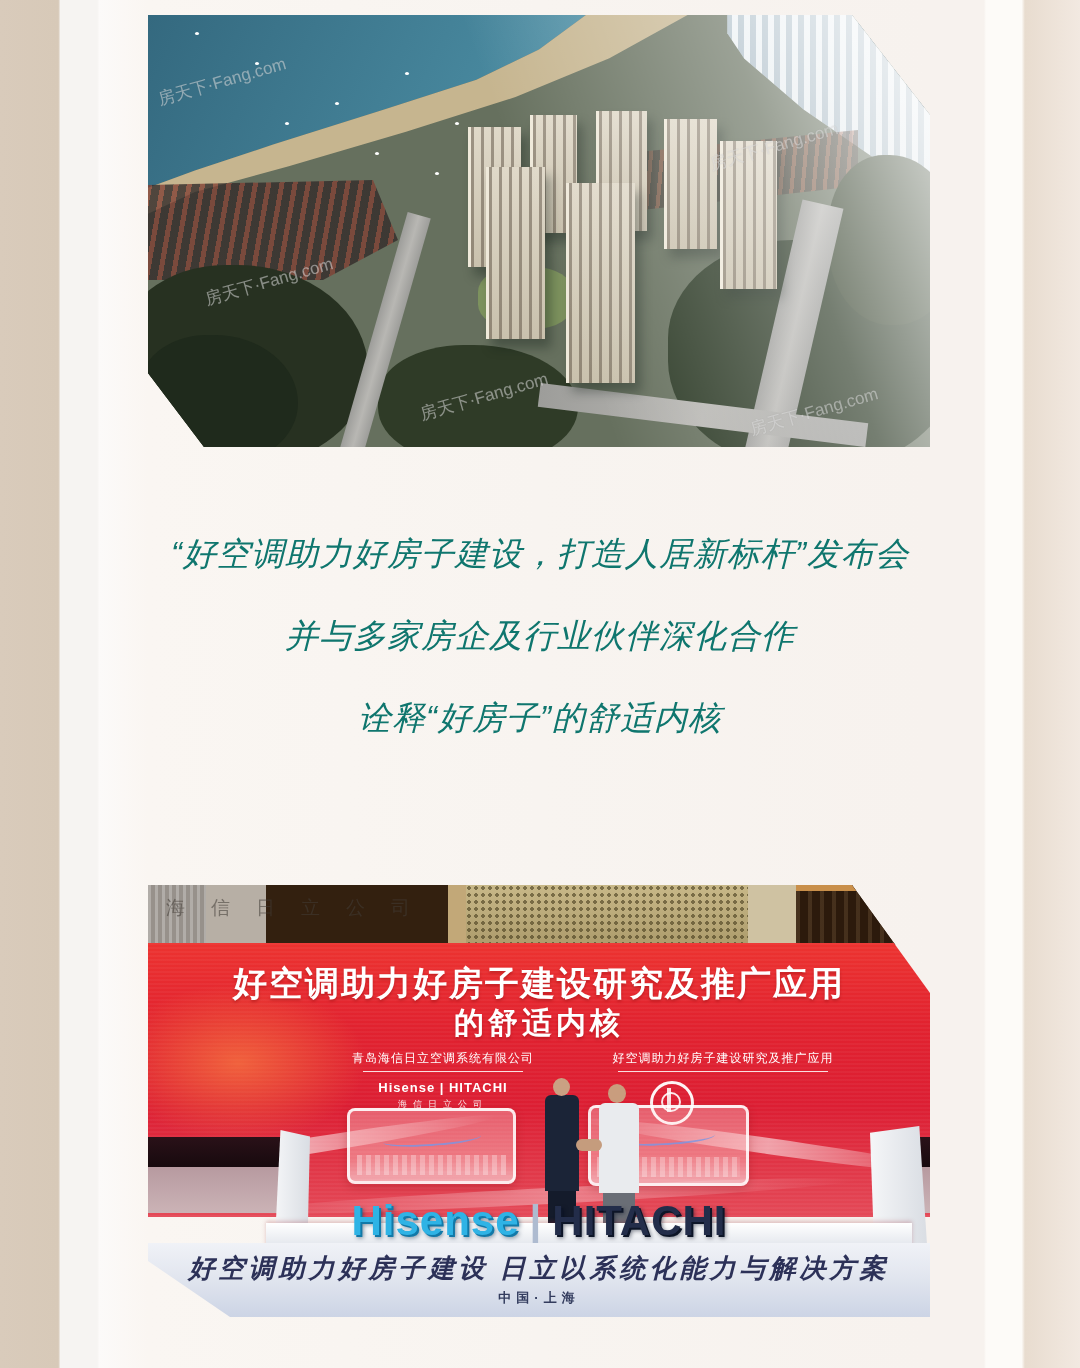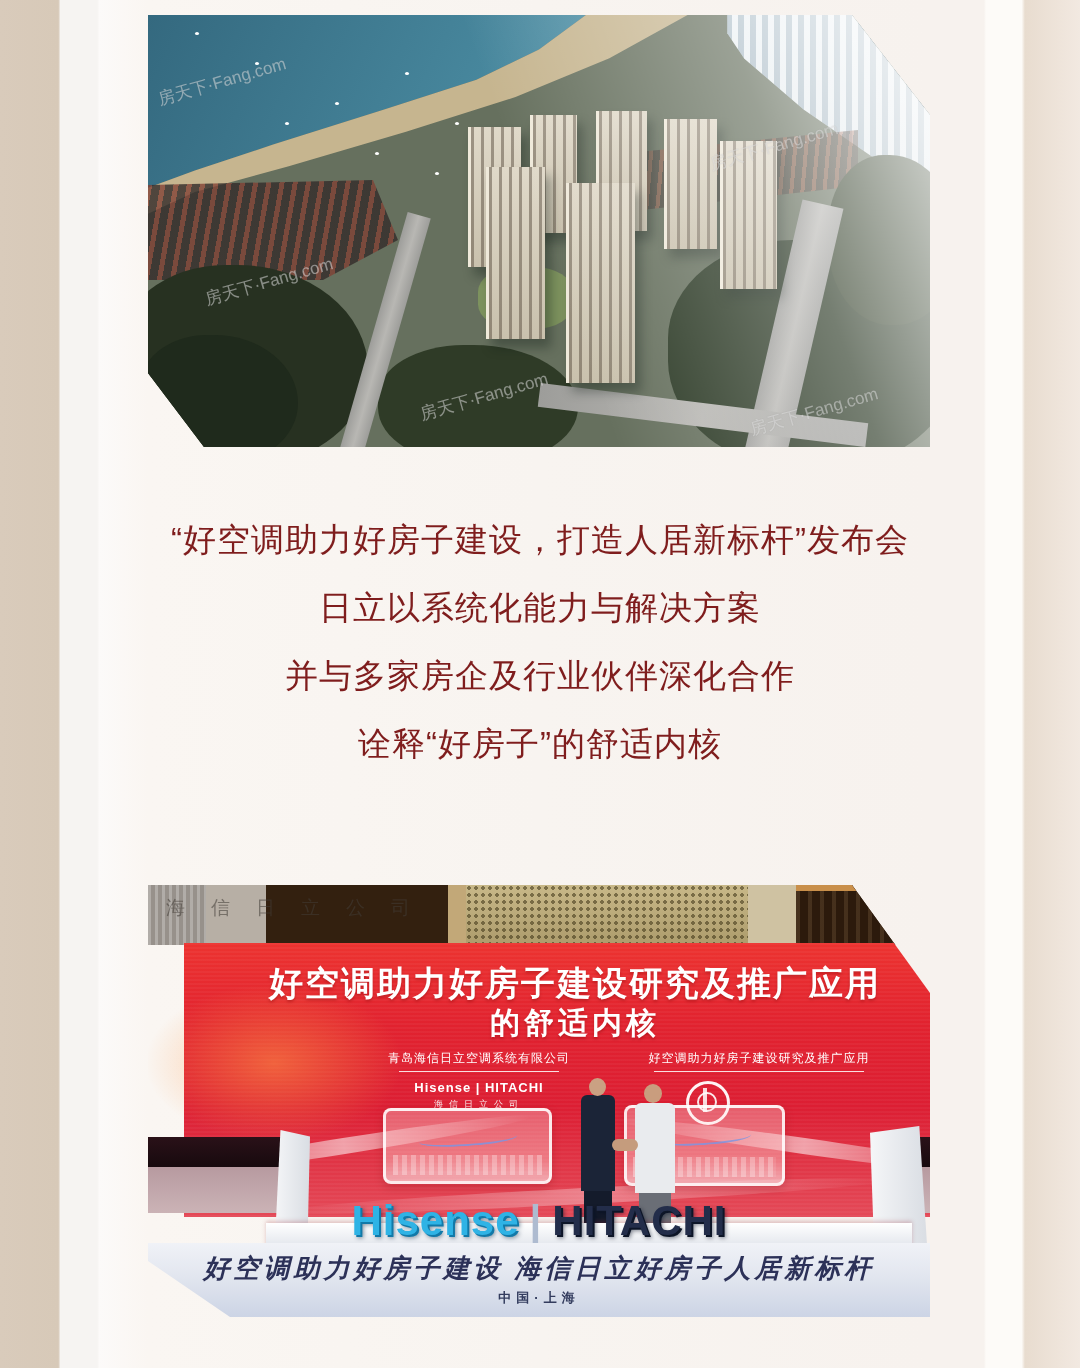--- a/index.html
+++ b/index.html
@@ -13,21 +13,21 @@
   }
   .page{position:absolute;inset:0;}
   figure{margin:0;}
   .photo{position:absolute;left:148px;width:782px;height:432px;overflow:hidden;}
   .photo-top{top:15px;clip-path:polygon(0 0, calc(100% - 78px) 0, 100% 100px, 100% 100%, 56px 100%, 0 calc(100% - 74px));}
   .photo-bottom{top:885px;clip-path:polygon(0 0, calc(100% - 78px) 0, 100% 108px, 100% 100%, 82px 100%, 0 calc(100% - 56px));}
   .abs{position:absolute;}
 
   
   .article-text{position:absolute;left:0;top:506px;width:1080px;text-align:center;}
-  .article-text p{margin:0;height:68px;line-height:68px;font-size:33px;color:#7f1d1d;letter-spacing:1px;}
+  .article-text p{margin:14px;height:68px;line-height:68px;font-size:33px;color:#0f766e;letter-spacing:1px;font-style:italic;}
 
   
   .land{inset:0;background:#66705e;}
   .sea{inset:0;background:linear-gradient(115deg,#34697f 0%,#4b8da3 45%,#74aebf 72%,#a3cad2 100%);
        clip-path:polygon(0 0,56% 0,50% 8%,42% 15%,30% 22%,16% 30%,6% 36%,0 40%);}
   .beach{inset:0;background:#c6b58f;
        clip-path:polygon(56% 0,69% 0,59% 10%,47% 19%,33% 27%,18% 35%,6% 41%,0 46%,0 40%,6% 36%,16% 30%,30% 22%,42% 15%,50% 8%);}
   .city{right:0;top:0;width:36%;height:42%;
        background:repeating-linear-gradient(90deg,rgba(255,255,255,.55) 0 6px,rgba(130,152,168,.45) 6px 12px),linear-gradient(180deg,#d6e2e8,#b9c8d0);
        clip-path:polygon(28% 0,100% 0,100% 100%,55% 52%,34% 24%,28% 10%);}
@@ -73,21 +73,21 @@
   .wall-honeycomb{left:318px;top:0;width:282px;height:60px;
        background:radial-gradient(circle at 3px 3px,rgba(60,50,20,.55) 1.6px,rgba(0,0,0,0) 2px) 0 0/7px 7px,linear-gradient(180deg,#c8b888,#ad9c6c);}
   .wall-marble{left:600px;top:0;width:48px;height:60px;background:#cfc2a2;}
   .wall-wood{left:648px;top:0;width:112px;height:60px;background:repeating-linear-gradient(90deg,rgba(255,210,150,.12) 0 4px,rgba(0,0,0,0) 4px 12px),#2c1a0c;}
   .wall-light{left:648px;top:0;width:112px;height:6px;background:#c98f4a;}
   .wall-corner{left:760px;top:0;width:22px;height:60px;background:#140b07;}
   .wall-wm{left:18px;top:10px;font-size:19px;letter-spacing:26px;color:rgba(66,60,55,.55);white-space:nowrap;}
 
   .led{left:0;top:58px;width:100%;height:274px;
        background:repeating-linear-gradient(0deg,rgba(255,255,255,.04) 0 2px,rgba(0,0,0,0) 2px 4px),
-       linear-gradient(180deg,#ec3330 0%,#e1222f 30%,#dc1e33 60%,#e44a58 100%);margin-left:36px;}
+       linear-gradient(180deg,#ec3330 0%,#e1222f 30%,#dc1e33 60%,#e44a58 100%);}
   .led-glow{left:-40px;top:40px;width:260px;height:160px;border-radius:50%;
        background:radial-gradient(ellipse at center,rgba(255,150,70,.55),rgba(255,150,70,0) 70%);}
   .swoosh{height:16px;background:linear-gradient(90deg,rgba(255,255,255,0),rgba(255,255,255,.55),rgba(255,255,255,0));border-radius:50%;}
   .sw1{left:-30px;top:195px;width:380px;transform:rotate(-9deg);}
   .sw2{left:430px;top:195px;width:380px;transform:rotate(8deg);}
   .sw3{left:90px;top:245px;width:620px;transform:rotate(-3deg);opacity:.6;}
   .banner-l1{left:0;top:18px;width:100%;text-align:center;color:#fff;font-size:34px;font-weight:bold;letter-spacing:2px;text-shadow:0 2px 3px rgba(120,0,0,.35);}
   .banner-l2{left:0;top:60px;width:100%;text-align:center;color:#fff;font-size:30px;font-weight:bold;letter-spacing:4px;text-shadow:0 2px 3px rgba(120,0,0,.35);}
   .org-left{left:150px;top:107px;width:290px;text-align:center;color:#fff;font-size:12px;letter-spacing:1px;}
   .org-right{left:425px;top:107px;width:300px;text-align:center;color:#fff;font-size:12px;letter-spacing:1px;}
@@ -162,21 +162,20 @@
     <div class="abs haze"></div>
     <span class="abs wm wm1">房天下·Fang.com</span>
     <span class="abs wm wm2">房天下·Fang.com</span>
     <span class="abs wm wm3">房天下·Fang.com</span>
     <span class="abs wm wm4">房天下·Fang.com</span>
     <span class="abs wm wm5">房天下·Fang.com</span>
   </figure>
 
   <section class="article-text">
     <p>“好空调助力好房子建设，打造人居新标杆”发布会</p>
-    <p>日立以系统化能力与解决方案</p>
     <p>并与多家房企及行业伙伴深化合作</p>
     <p>诠释“好房子”的舒适内核</p>
   </section>
 
   <figure class="photo photo-bottom">
     <div class="abs wall">
       <div class="abs wall-curtain"></div>
       <div class="abs wall-pillar"></div>
       <div class="abs wall-goldpillar"></div>
       <div class="abs wall-honeycomb"></div>
@@ -225,18 +224,18 @@
     <div class="abs darkband db-r"></div>
     <div class="abs carpet cp-l"></div>
     <div class="abs carpet cp-r"></div>
     <div class="abs podium pod-l"></div>
     <div class="abs podium pod-r"></div>
     <div class="abs riser"></div>
     <div class="abs stage-logo">
       <span class="stage-hisense">Hisense</span><span class="stage-div">|</span><span class="stage-hitachi">HITACHI</span>
     </div>
     <div class="abs floor">
-      <div class="abs floor-slogan">好空调助力好房子建设 海信日立好房子人居新标杆</div>
+      <div class="abs floor-slogan">好空调助力好房子建设 日立以系统化能力与解决方案</div>
       <div class="abs floor-loc">中国·上海</div>
     </div>
   </figure>
 
 </div>
 
 </body></html>

